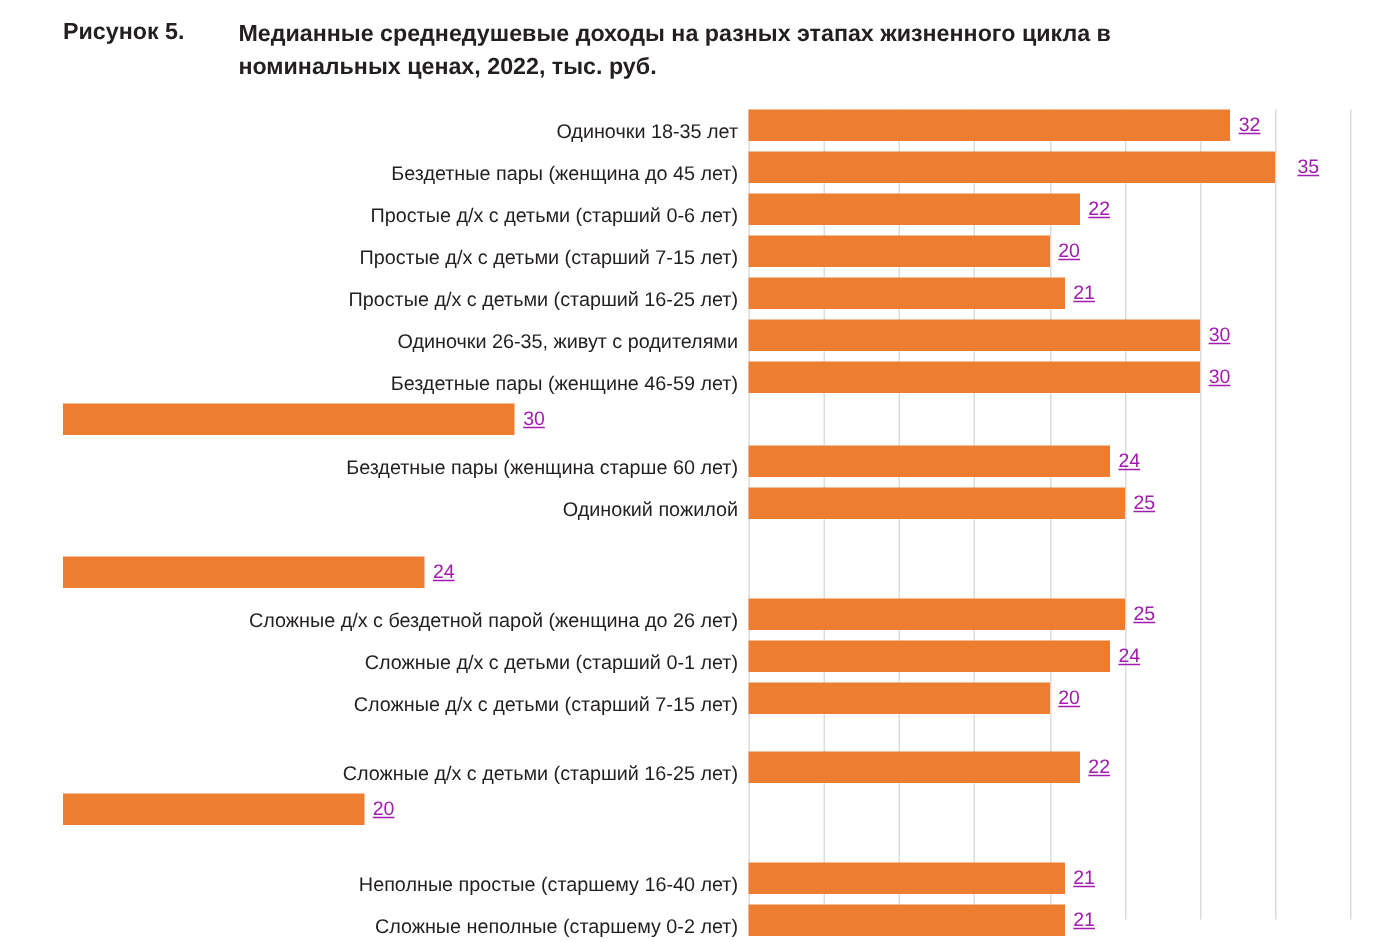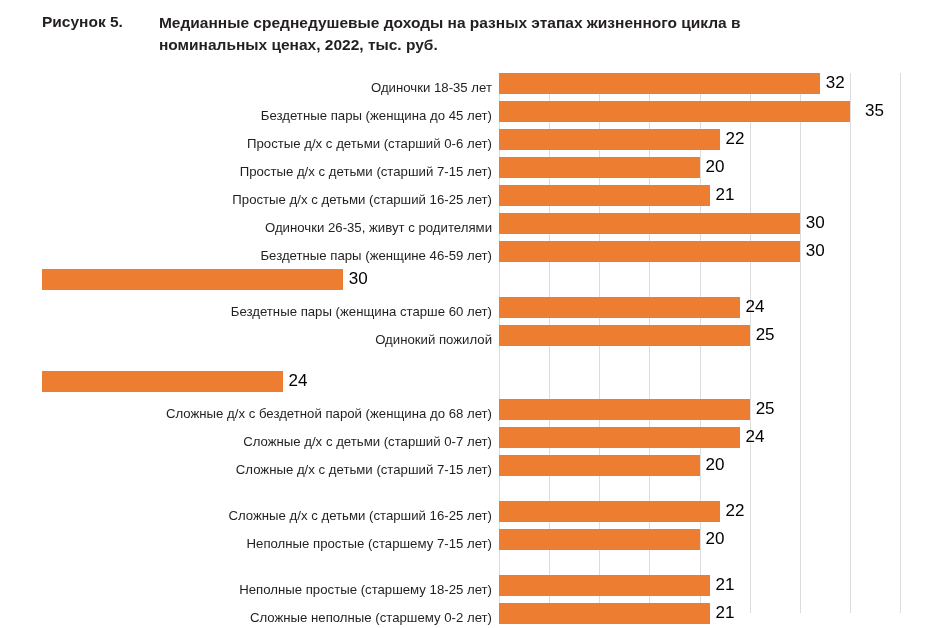--- a/index.html
+++ b/index.html
@@ -101,23 +101,24 @@
     position: absolute;
     left: 0;
     top: 0;
     height: 21px;
     background: #ed7d31;
   }
   .bar-value {
     position: absolute;
     top: 50%;
     transform: translateY(-50%);
-    font-size: 17px;
-    color: #000000;
+    font-size: 13px;
+    color: #a21caf;
     white-space: nowrap;
+    text-decoration: underline;
   }
   .spacer {
     height: 18px;
   }
 </style>
 </head>
 <body>
 
 <div class="page">
 
@@ -210,28 +211,28 @@
             </div>
           </div>
           <div class="spacer"></div>
           <div class="row">
             <div class="bar-area">
               <div class="bar" style="width: 240.6px; background: rgb(237, 125, 49);"></div>
               <div class="bar-value" style="left: 246.6px;">24</div>
             </div>
           </div>
           <div class="row">
-            <div class="row-label">Сложные д/х с бездетной парой (женщина до 68 лет)</div>
+            <div class="row-label">Сложные д/х с бездетной парой (женщина до 26 лет)</div>
             <div class="bar-area">
               <div class="bar" style="width: 250.625px; background: rgb(237, 125, 49);"></div>
               <div class="bar-value" style="left: 256.625px;">25</div>
             </div>
           </div>
           <div class="row">
-            <div class="row-label">Сложные д/х с детьми (старший 0-7 лет)</div>
+            <div class="row-label">Сложные д/х с детьми (старший 0-1 лет)</div>
             <div class="bar-area">
               <div class="bar" style="width: 240.6px; background: rgb(237, 125, 49);"></div>
               <div class="bar-value" style="left: 246.6px;">24</div>
             </div>
           </div>
           <div class="row">
             <div class="row-label">Сложные д/х с детьми (старший 7-15 лет)</div>
             <div class="bar-area">
               <div class="bar" style="width: 200.5px; background: rgb(237, 125, 49);"></div>
               <div class="bar-value" style="left: 206.5px;">20</div>
@@ -239,29 +240,28 @@
           </div>
           <div class="spacer"></div>
           <div class="row">
             <div class="row-label">Сложные д/х с детьми (старший 16-25 лет)</div>
             <div class="bar-area">
               <div class="bar" style="width: 220.55px; background: rgb(237, 125, 49);"></div>
               <div class="bar-value" style="left: 226.55px;">22</div>
             </div>
           </div>
           <div class="row">
-            <div class="row-label">Неполные простые (старшему 7-15 лет)</div>
             <div class="bar-area">
               <div class="bar" style="width: 200.5px; background: rgb(237, 125, 49);"></div>
               <div class="bar-value" style="left: 206.5px;">20</div>
             </div>
           </div>
           <div class="spacer"></div>
           <div class="row">
-            <div class="row-label">Неполные простые (старшему 18-25 лет)</div>
+            <div class="row-label">Неполные простые (старшему 16-40 лет)</div>
             <div class="bar-area">
               <div class="bar" style="width: 210.525px; background: rgb(237, 125, 49);"></div>
               <div class="bar-value" style="left: 216.525px;">21</div>
             </div>
           </div>
           <div class="row">
             <div class="row-label">Сложные неполные (старшему 0-2 лет)</div>
             <div class="bar-area">
               <div class="bar" style="width: 210.525px; background: rgb(237, 125, 49);"></div>
               <div class="bar-value" style="left: 216.525px;">21</div>

